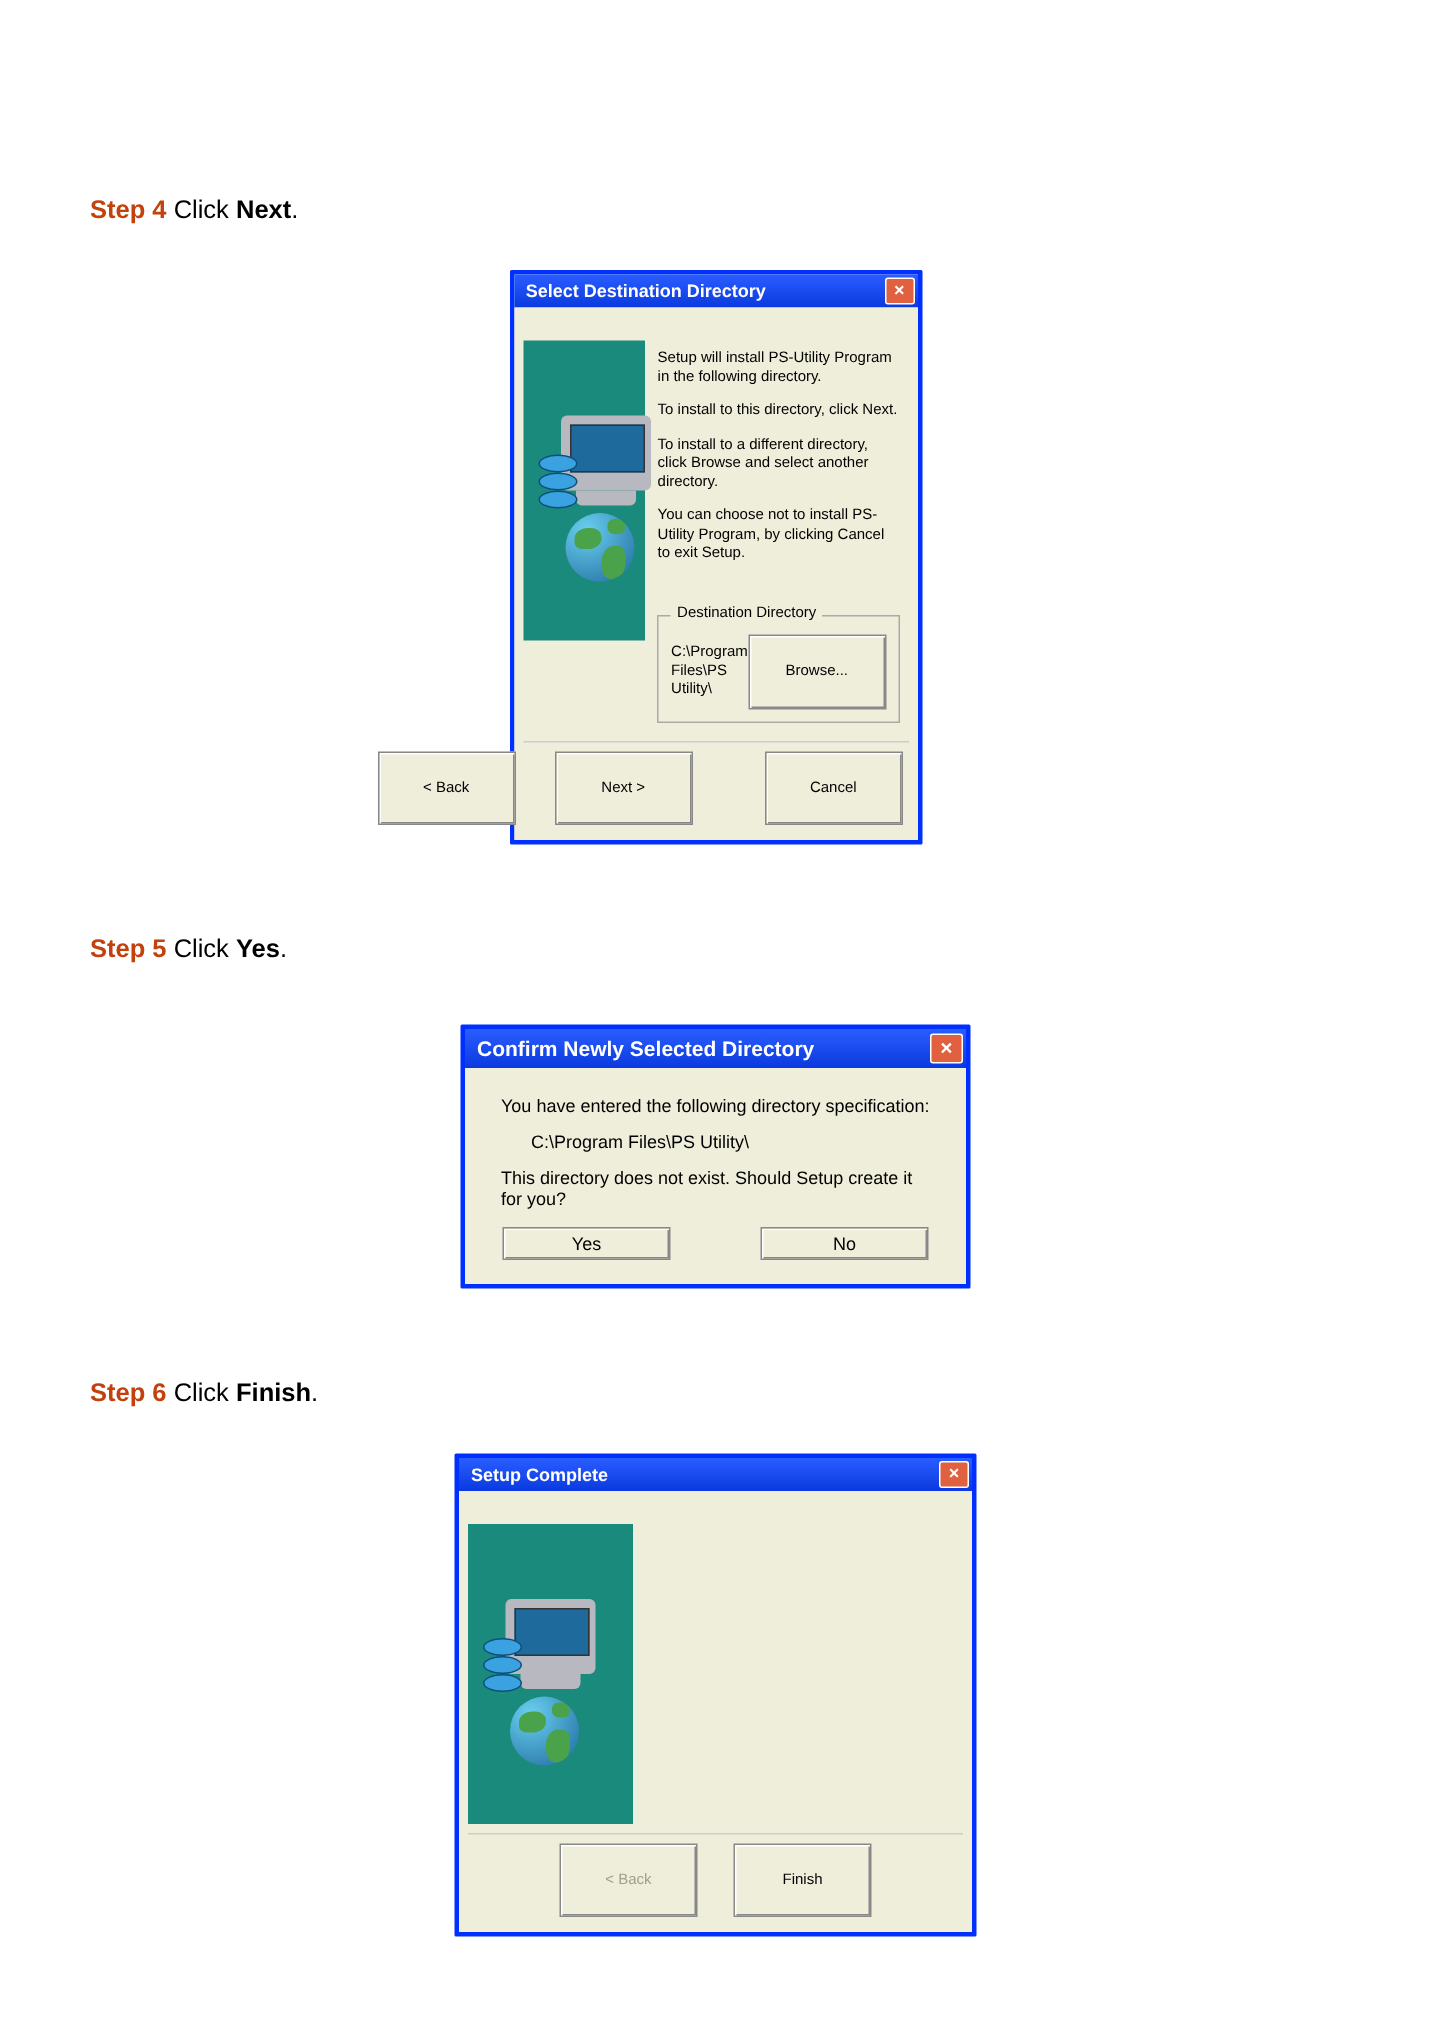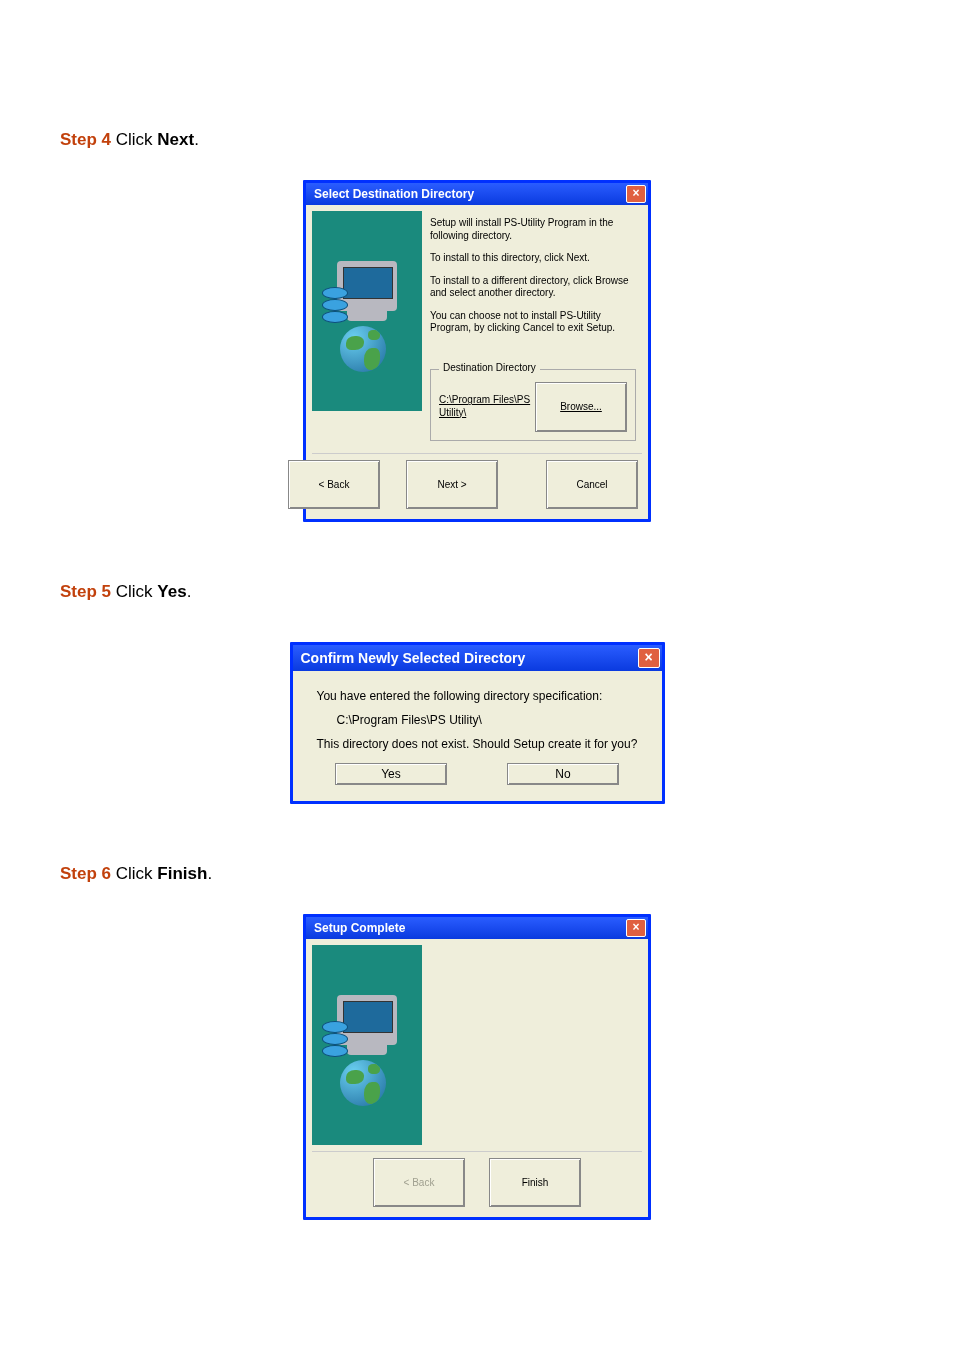--- a/index.html
+++ b/index.html
@@ -51,20 +51,21 @@
     font-weight: bold;
   }
   .dlg-body {
     background: #efeedb;
     padding: 6px;
     display: flex;
     flex-direction: column;
   }
   .content-row {
     display: flex;
+    margin-top: 16px;
   }
   .side-image {
     width: 110px;
     background: #1a8a7d;
     margin-right: 8px;
     position: relative;
   }
   
   .crt-shell {
     position: absolute;
@@ -122,21 +123,20 @@
     line-height: 1.25;
   }
   .dest-group {
     border: 1px solid #aaa;
     position: relative;
     padding: 12px 8px 8px 8px;
     margin-top: 24px;
     display: flex;
     align-items: center;
     justify-content: space-between;
-    text-decoration: underline;
   }
   .dest-legend {
     position: absolute;
     top: -8px; left: 8px;
     background: #efeedb;
     padding: 0 4px;
     font-size: 10px;
   }
   .btn {
     background: #efeedb;
@@ -177,21 +177,21 @@
 </style>
 </head>
 <body>
 
 <div class="page">
 
   <div class="step-line">
     <span class="step-num">Step 4 </span><span>Click </span><span class="step-bold">Next</span><span>.</span>
   </div>
 
-  <div class="dialog-wrap" style="width:348px;">
+  <div class="dialog-wrap" style="width:275px;">
     <div class="dlg">
       <div class="titlebar">
         <span>Select Destination Directory</span>
         <div class="closebtn">×</div>
       </div>
       <div class="dlg-body">
         <div class="content-row">
           <div class="side-image" style="height:200px;">
             <div class="crt-shell"></div>
             <div class="crt-screen" style="top:56px;left:31px;width:48px;height:30px;"></div>
@@ -224,21 +224,21 @@
           <div class="btn">Cancel</div>
         </div>
       </div>
     </div>
   </div>
 
   <div class="step-line" style="margin-top:30px;">
     <span class="step-num">Step 5 </span><span>Click </span><span class="step-bold">Yes</span><span>.</span>
   </div>
 
-  <div class="dialog-wrap" style="width:375px; margin-top:40px;">
+  <div class="dialog-wrap" style="width:340px; margin-top:40px;">
     <div class="dlg">
       <div class="titlebar" style="font-size:14px;height:26px;">
         <span>Confirm Newly Selected Directory</span>
         <div class="closebtn" style="width:20px;height:18px;font-size:14px;line-height:16px;">×</div>
       </div>
       <div class="confirm-body">
         <p>You have entered the following directory specification:</p>
         <p class="confirm-path">C:\Program Files\PS Utility\</p>
         <p>This directory does not exist.  Should Setup create it for you?</p>
         <div class="confirm-buttons">

